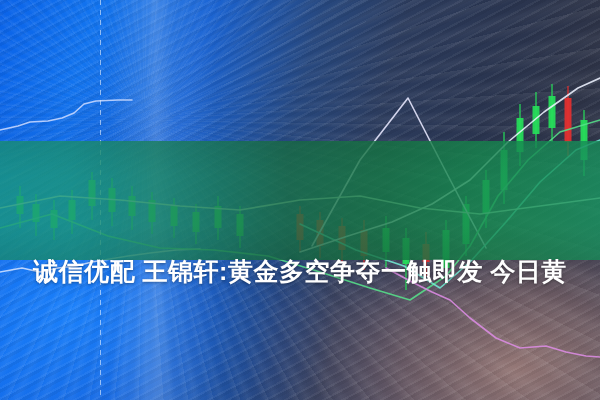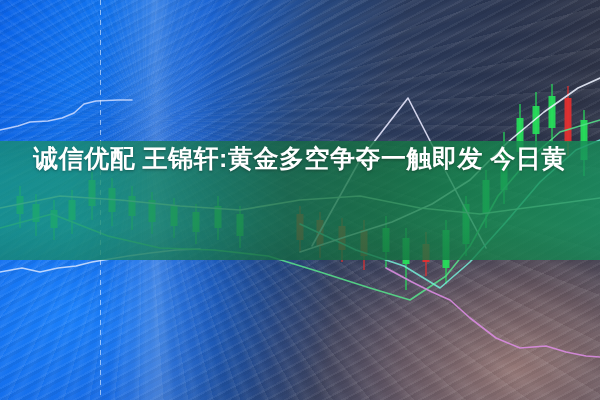--- a/index.html
+++ b/index.html
@@ -137,21 +137,21 @@
 
   
   .headline {
     position: absolute;
     left: 0; right: 0;
     top: 141px;
     height: 147px;
     display: flex;
     flex-direction: column;
     align-items: center;
-    justify-content: space-between;
+    justify-content: flex-end;
     gap: 16px;
     color: #ffffff;
     font-weight: bold;
     font-size: 25px;
     line-height: 34px;
     letter-spacing: 0.5px;
     text-shadow: 0 1px 3px rgba(0,0,0,0.35);
     user-select: none;
   }
   .headline .l1 { white-space: nowrap; }

